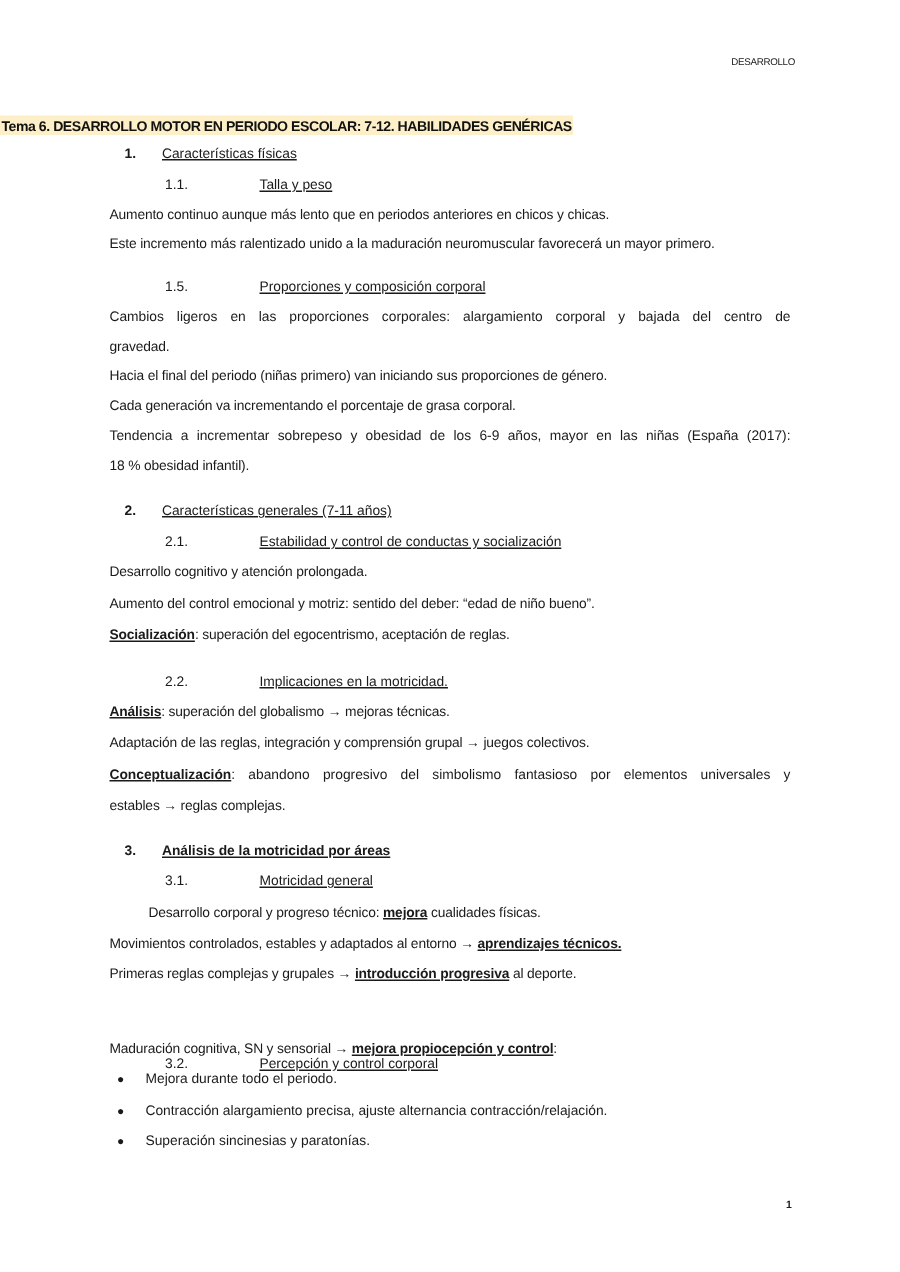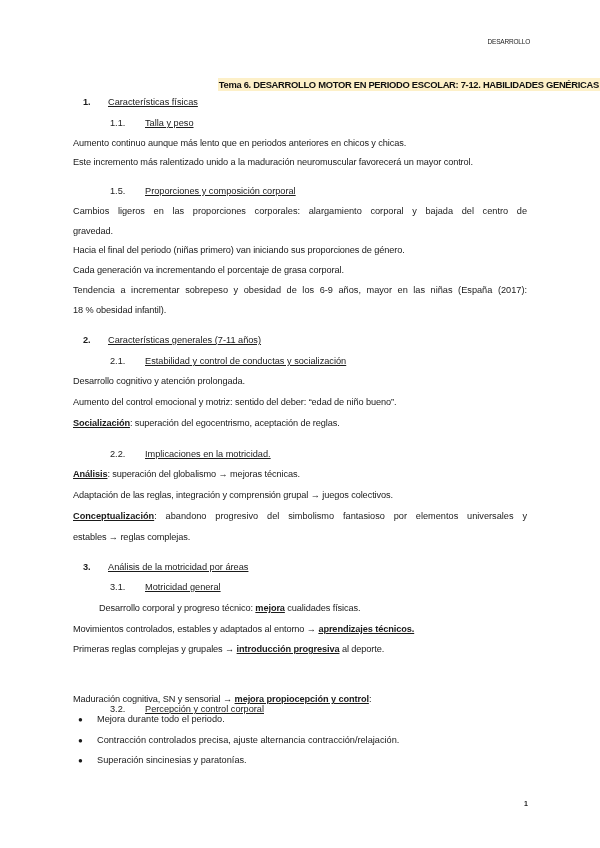--- a/index.html
+++ b/index.html
@@ -1,29 +1,29 @@
 <!DOCTYPE html>
 <html><head>
 <meta charset="utf-8">
 <style>
   html, body { margin: 0; padding: 0; background: #ffffff; }
   body { width: 600px; height: 848px; position: relative; overflow: hidden;
          font-family: "Liberation Sans", sans-serif; color: #1a1a1a; }
   .header-right { position: absolute; top: 38px; right: 70px; font-size: 6.5px; letter-spacing: -0.2px; color: #222; }
-  .title-wrap { position: absolute; top: 74px; left: 0; width: 600px; text-align: right; }
+  .title-wrap { position: absolute; top: 74px; left: 0; width: 600px; text-align: left; }
   .title { display: inline-block; background: #fdf0c8; font-weight: bold; font-size: 9.4px; letter-spacing: -0.3px; padding: 1px 1px; color: #111; }
   .line { position: absolute; left: 73px; font-size: 9.2px; white-space: nowrap; letter-spacing: -0.1px; }
   .justify { position: absolute; left: 73px; width: 454px; font-size: 9.2px; text-align: justify; text-align-last: justify; white-space: nowrap; word-spacing: 1.3px; }
   .h1 { position: absolute; left: 83px; font-size: 9.2px; }
   .h1 .num { display: inline-block; width: 25px; font-weight: bold; }
   .h1 .txt { text-decoration: underline; }
-  .h1 .txt.b { font-weight: normal; margin-top: 17px; }
+  .h1 .txt.b { font-weight: bold; margin-top: 17px; }
   .h2 { position: absolute; left: 110px; font-size: 9.2px; }
   .h2 .num { display: inline-block; width: 35px; }
-  .h2 .txt { text-decoration: underline; }
+  .h2 .txt { text-decoration: underline; margin-left: 28px; }
   .bullet { position: absolute; left: 78px; font-size: 9.2px; white-space: nowrap; }
   .bullet .dot { display: inline-block; width: 19px; font-size: 8px; }
   b { font-weight: bold; text-decoration: underline; }
   .pagenum { position: absolute; top: 800px; left: 524px; font-size: 7px; font-weight: bold; }
 </style>
 </head>
 <body>
 
 <div class="header-right">DESARROLLO</div>
 
@@ -31,21 +31,21 @@
   <span class="title">Tema 6. DESARROLLO MOTOR EN PERIODO ESCOLAR: 7-12. HABILIDADES GENÉRICAS</span>
 </div>
 
 <div class="h1" style="top:97px;">
   <span class="num">1.</span><span class="txt">Características físicas</span>
 </div>
 <div class="h2" style="top:118px;">
   <span class="num">1.1.</span><span class="txt">Talla y peso</span>
 </div>
 <div class="line" style="top:138px;">Aumento continuo aunque más lento que en periodos anteriores en chicos y chicas.</div>
-<div class="line" style="top:157px;">Este incremento más ralentizado unido a la maduración neuromuscular favorecerá un mayor control.</div>
+<div class="line" style="top:157px;">Este incremento más ralentizado unido a la maduración neuromuscular favorecerá un mayor primero.</div>
 
 <div class="h2" style="top:186px;">
   <span class="num">1.5.</span><span class="txt">Proporciones y composición corporal</span>
 </div>
 <div class="justify" style="top:206px;">Cambios ligeros en las proporciones corporales: alargamiento corporal y bajada del centro de</div>
 <div class="line" style="top:226px;">gravedad.</div>
 <div class="line" style="top:245px;text-align:center;">Hacia el final del periodo (niñas primero) van iniciando sus proporciones de género.</div>
 <div class="line" style="top:265px;">Cada generación va incrementando el porcentaje de grasa corporal.</div>
 <div class="justify" style="top:285px;">Tendencia a incrementar sobrepeso y obesidad de los 6-9 años, mayor en las niñas (España (2017):</div>
 <div class="line" style="top:305px;">18 % obesidad infantil).</div>
@@ -77,16 +77,16 @@
 <div class="line" style="top:603px;margin-left:26px;"><span>Desarrollo corporal y progreso técnico: </span><b>mejora</b><span> cualidades físicas.</span></div>
 <div class="line" style="top:624px;"><span>Movimientos controlados, estables y adaptados al entorno →  </span><b>aprendizajes técnicos.</b><span></span></div>
 <div class="line" style="top:644px;"><span>Primeras reglas complejas y grupales → </span><b>introducción progresiva</b><span> al deporte.</span></div>
 
 <div class="h2" style="top:704px;">
   <span class="num">3.2.</span><span class="txt">Percepción y control corporal</span>
 </div>
 <div class="line" style="top:694px;"><span>Maduración cognitiva, SN y sensorial →  </span><b>mejora propiocepción y control</b><span>:</span></div>
 
 <div class="bullet" style="top:714px;"><span class="dot">●</span><span>Mejora durante todo el periodo.</span></div>
-<div class="bullet" style="top:735px;"><span class="dot">●</span><span>Contracción controlados precisa, ajuste alternancia contracción/relajación.</span></div>
+<div class="bullet" style="top:735px;"><span class="dot">●</span><span>Contracción alargamiento precisa, ajuste alternancia contracción/relajación.</span></div>
 <div class="bullet" style="top:755px;"><span class="dot">●</span><span>Superación sincinesias y paratonías.</span></div>
 
 <div class="pagenum">1</div>
 
 </body></html>

